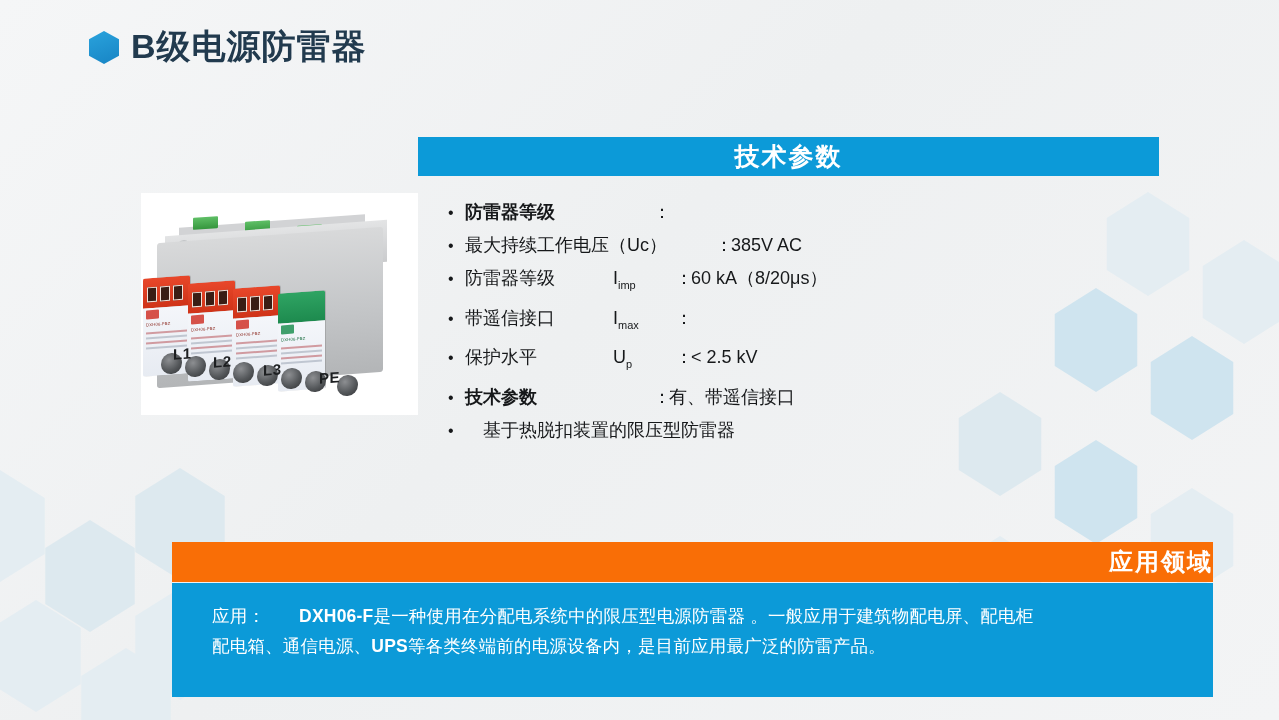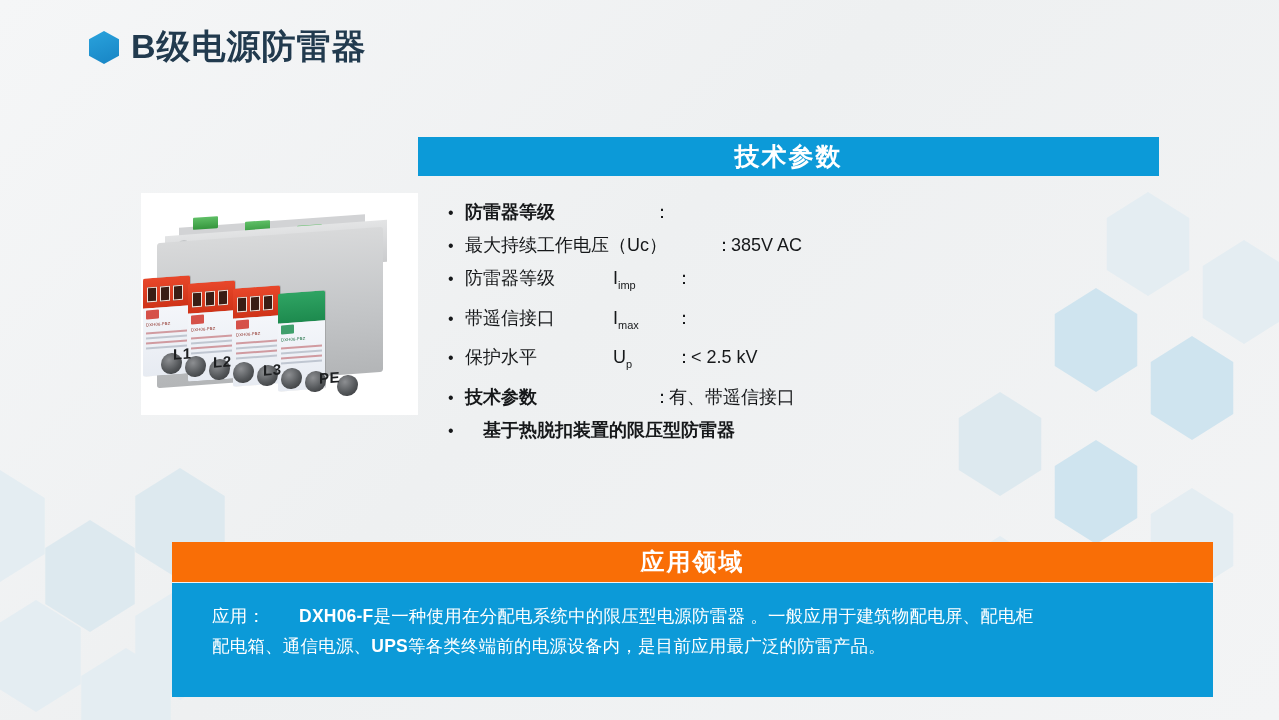--- a/index.html
+++ b/index.html
@@ -286,38 +286,38 @@
     flex: 0 0 auto;
   }
   .spec-row .val b { font-weight: bold; }
 
   
   .spec-row.t-colon .name { width: 188px; font-weight: bold; }
   .spec-row.t-sym  .name { width: 148px; }
   .spec-row.t-sym  .sym  { width: 62px; }
   .spec-row.wide   .name { width: 250px; }
   .spec-row .colon { width: 16px; }
-  .spec-row.note .name { padding-left: 18px; font-weight: bold; width: auto; }
+  .spec-row.note .name { padding-left: 18px; font-weight: normal; width: auto; }
 
   
   #app-header {
     position: absolute;
     left: 172px;
     top: 542px;
     width: 1041px;
     height: 40px;
     background: #f96e06;
     z-index: 4;
   }
   #app-header-label {
     color: #ffffff;
     font-size: 24px;
     font-weight: bold;
     line-height: 40px;
-    text-align: center;
+    text-align: right;
     letter-spacing: 2px;
   }
   #app-body {
     position: absolute;
     left: 172px;
     top: 583px;
     width: 1041px;
     height: 114px;
     background: #0c9ad8;
     z-index: 4;
@@ -480,20 +480,21 @@
       <span class="name">最大持续工作电压（Uc）</span>
       <span class="colon">：</span>
       <span class="val">385V AC</span>
     </div>
 
     <div class="spec-row t-sym">
       <span class="dot">•</span>
       <span class="name">防雷器等级</span>
       <span class="sym"><span>I</span><sub>imp</sub></span>
       <span class="colon">：</span>
+      <span class="val">60 kA（8/20μs）</span>
     </div>
 
     <div class="spec-row t-sym">
       <span class="dot">•</span>
       <span class="name">带遥信接口</span>
       <span class="sym"><span>I</span><sub>max</sub></span>
       <span class="colon">：</span>
     </div>
 
     <div class="spec-row t-sym">

